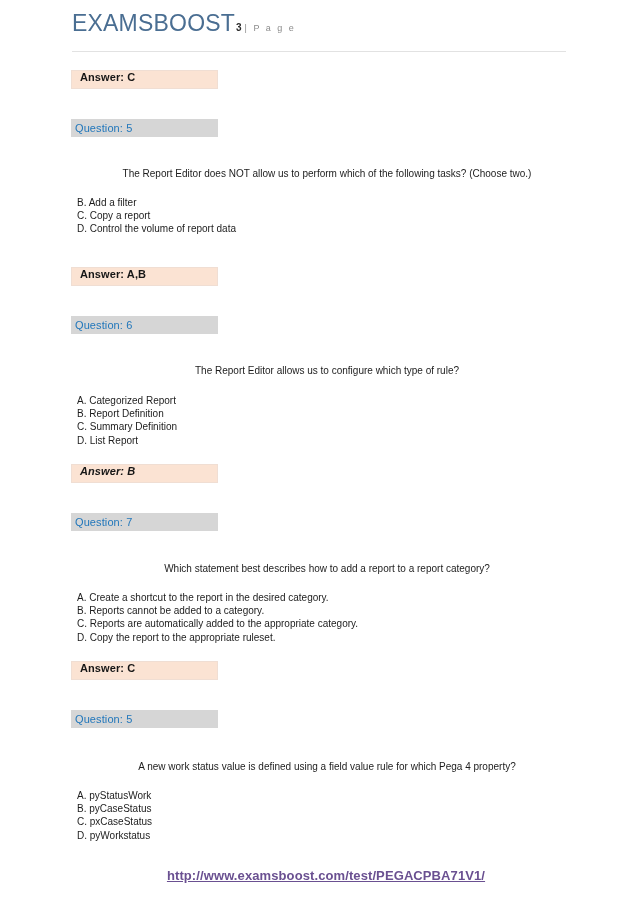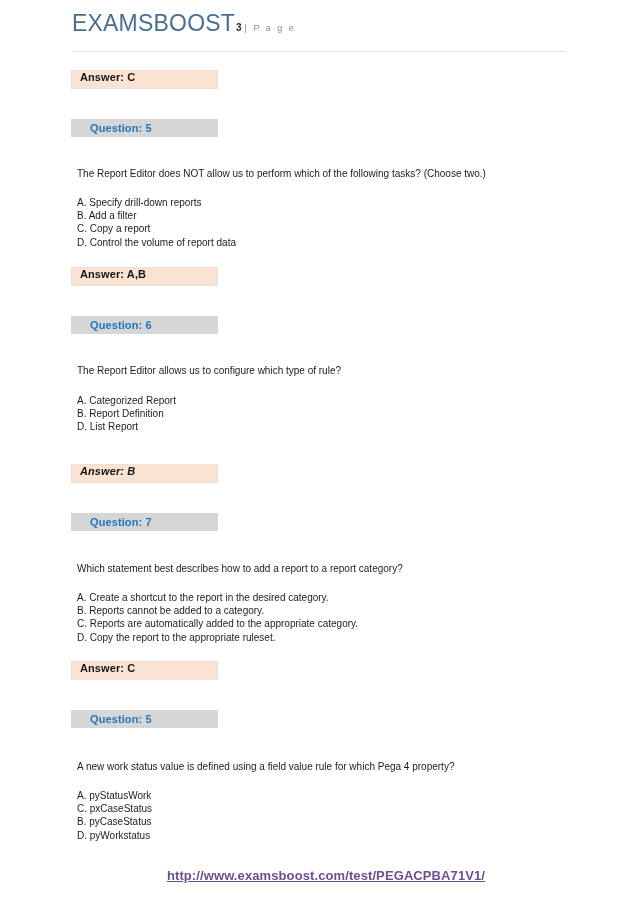--- a/index.html
+++ b/index.html
@@ -92,35 +92,36 @@
     left: 71px;
     width: 147px;
     height: 18px;
     background: #d6d6d6;
     box-sizing: border-box;
     display: flex;
     align-items: center;
   }
   .question-box .label {
     font-size: 11px;
-    font-weight: bold;
+    font-weight: normal;
     color: #2277bb;
-    padding-left: 19px;
+    padding-left: 4px;
     letter-spacing: 0.1px;
     white-space: nowrap;
   }
 
   .qtext {
     position: absolute;
     left: 77px;
     width: 500px;
     font-size: 10px;
     color: #1c1c1c;
     line-height: 13px;
     white-space: nowrap;
+    text-align: center;
   }
   .options {
     position: absolute;
     left: 77px;
     width: 500px;
     font-size: 10px;
     color: #1c1c1c;
     line-height: 13.2px;
   }
   .options div {
@@ -160,37 +161,37 @@
 
   <div class="answer-box" style="top:70px;">
     <span class="label">Answer: C</span>
   </div>
 
   <div class="question-box" style="top:119px;">
     <span class="label">Question: 5</span>
   </div>
   <div class="qtext" style="top:167px;">The Report Editor does NOT allow us to perform which of the following tasks? (Choose two.)</div>
   <div class="options" style="top:196px;">
-    <div>A. Specify drill-down reports</div>
     <div>B. Add a filter</div>
     <div>C. Copy a report</div>
     <div>D. Control the volume of report data</div>
   </div>
 
   <div class="answer-box" style="top:267px;">
     <span class="label">Answer: A,B</span>
   </div>
 
   <div class="question-box" style="top:316px;">
     <span class="label">Question: 6</span>
   </div>
   <div class="qtext" style="top:364px;">The Report Editor allows us to configure which type of rule?</div>
   <div class="options" style="top:394px;">
     <div>A. Categorized Report</div>
     <div>B. Report Definition</div>
+    <div>C. Summary Definition</div>
     <div>D. List Report</div>
   </div>
 
   <div class="answer-box" style="top:464px;font-style:italic;">
     <span class="label">Answer: B</span>
   </div>
 
   <div class="question-box" style="top:513px;">
     <span class="label">Question: 7</span>
   </div>
@@ -205,22 +206,22 @@
   <div class="answer-box" style="top:661px;">
     <span class="label">Answer: C</span>
   </div>
 
   <div class="question-box" style="top:710px;">
     <span class="label">Question: 5</span>
   </div>
   <div class="qtext" style="top:760px;">A new work status value is defined using a field value rule for which Pega 4 property?</div>
   <div class="options" style="top:789px;">
     <div>A. pyStatusWork</div>
+    <div>B. pyCaseStatus</div>
     <div>C. pxCaseStatus</div>
-    <div>B. pyCaseStatus</div>
     <div>D. pyWorkstatus</div>
   </div>
 
   <div class="footer-link">
     <a href="#">http://www.examsboost.com/test/PEGACPBA71V1/</a>
   </div>
 
 </div>
 
 </body></html>

